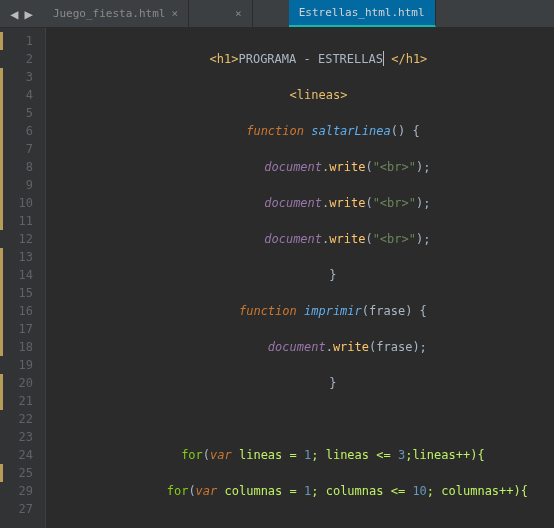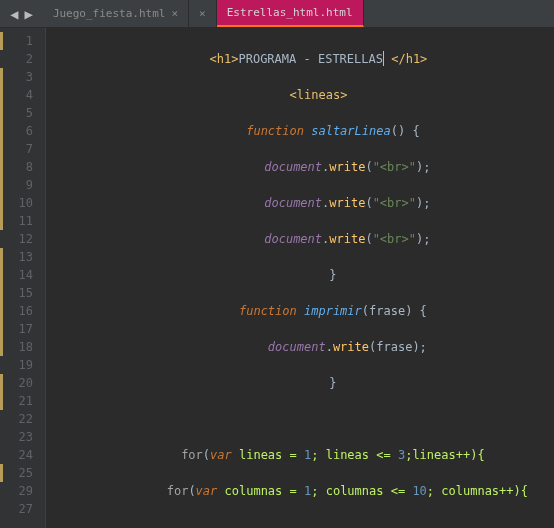--- a/index.html
+++ b/index.html
@@ -25,35 +25,36 @@
 }
 .nav-arrow {
   color: #bbb;
   font-size: 14px;
   cursor: pointer;
   padding: 0 2px;
 }
 .tabs {
   display: flex;
   height: 100%;
+  gap: 36px;
 }
 .tab {
   display: flex;
   align-items: center;
   padding: 0 10px;
   color: #8a8a8a;
   font-size: 11px;
   border-right: 1px solid #2b2b2b;
   cursor: pointer;
   gap: 6px;
 }
 .tab.active {
-  background: #be185d;
+  background: #0369a1;
   color: #d4d4d4;
-  border-bottom: 2px solid #f97316;
+  border-bottom: 2px solid #14b8a6;
 }
 .tab-close {
   color: #888;
   font-size: 11px;
 }
 .editor-area {
   display: flex;
   height: calc(100% - 28px);
   background: #2b2b2b;
 }
@@ -84,21 +85,21 @@
   white-space: pre;
   text-align: center;
 }
 .code-line {
   height: 18px;
 }
 .tag { color: #e8bf6a; }
 .tag-angle { color: #e8bf6a; }
 .text { color: #a9b7c6; }
 .keyword { color: #cc7832; font-style: italic; }
-.keyword2 { color: #a3a3a3; margin-top: 29px; }
+.keyword2 { color: #84cc16; margin-top: 29px; }
 .func-name { color: #61aeee; font-style: italic; }
 .func-call { color: #61aeee; font-style: italic; }
 .obj { color: #9876aa; font-style: italic; }
 .method { color: #ffc66d; }
 .string { color: #6a8759; }
 .param { color: #a9b7c6; }
 .punct { color: #a9b7c6; }
 .number { color: #6897bb; }
 .op { color: #bef264; }
 .cursor {

